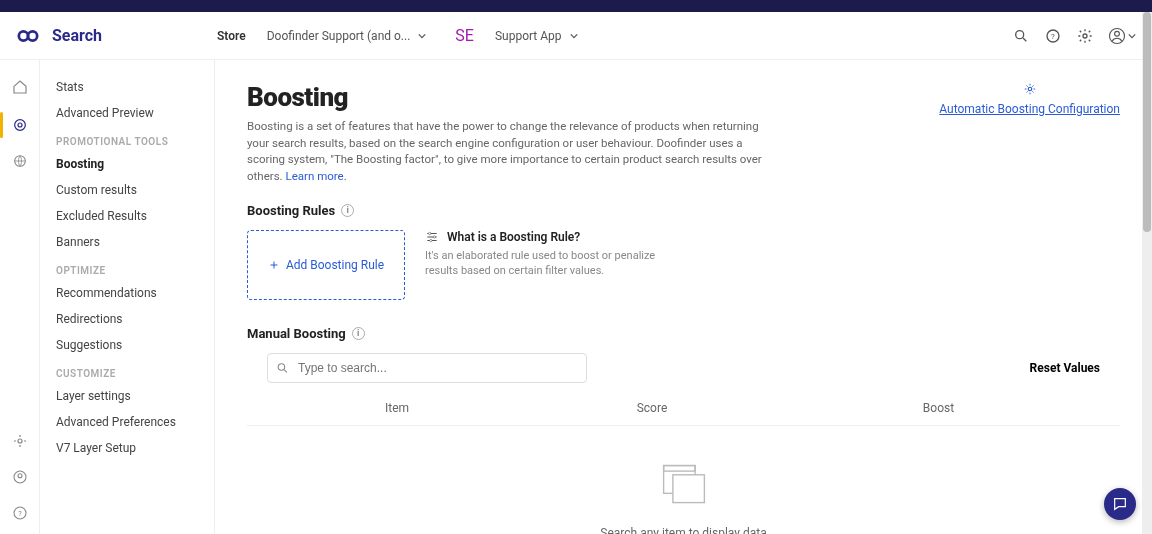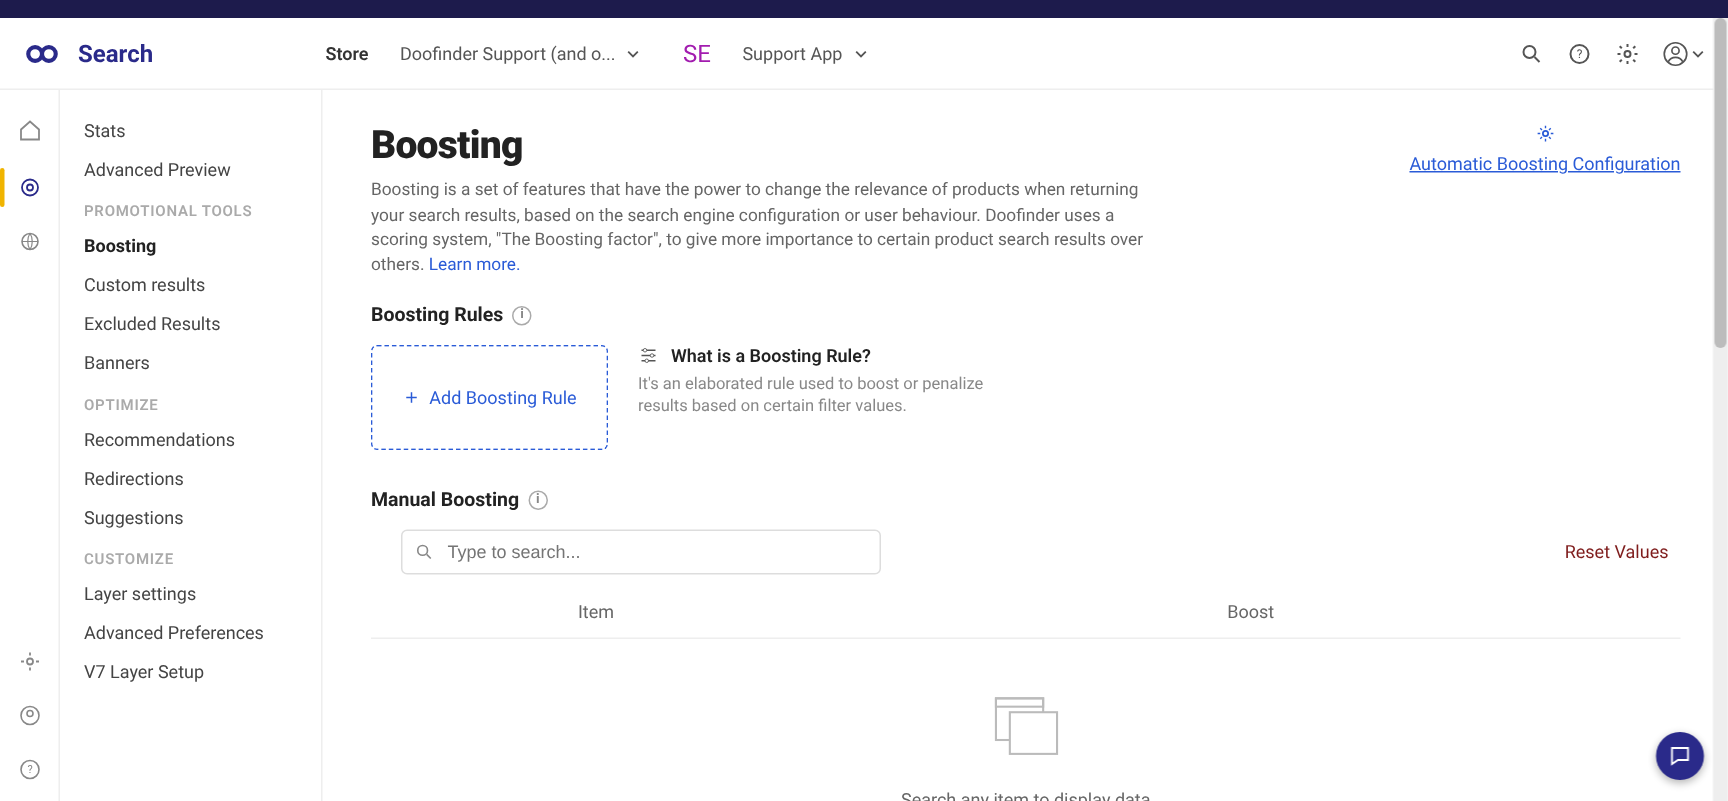--- a/index.html
+++ b/index.html
@@ -46,21 +46,21 @@
   .add-rule { width: 158px; height: 70px; border: 1px dashed #2a5bd7; border-radius: 4px; display:flex; align-items:center; justify-content:center; gap:6px; color:#2a5bd7; font-size:12px; cursor:pointer; }
   .add-rule svg { width:12px; height:12px; }
   .rule-explain { max-width: 260px; }
   .rule-explain .exp-head { display:flex; align-items:center; gap:8px; font-weight:600; color:#222; font-size:12px; }
   .rule-explain .exp-body { color:#888; font-size:11px; line-height:1.4; margin-top:4px; }
 
   .search-input-wrap { margin-top: 12px; display:flex; align-items:center; }
   .search-input { position:relative; width: 320px; }
   .search-input input { width:100%; padding:7px 10px 7px 30px; border:1px solid #ddd; border-radius:4px; font-size:12px; outline:none; color:#333; }
   .search-input svg { position:absolute; left:9px; top:50%; transform:translateY(-50%); width:13px; height:13px; color:#888; }
-  .reset { color:#7f1d1d; font-size:12px; cursor:pointer; margin-left:auto; margin-right:8px; }
+  .reset { color:#000000; font-size:12px; cursor:pointer; margin-left:auto; margin-right:20px;font-weight:bold; }
 
   .table-head { display:flex; padding:14px 0 10px; border-bottom:1px solid #eee; color:#666; font-size:12px; margin-top:4px; }
   .th-item { flex: 0 0 300px; text-align:center; }
   .th-score { flex: 0 0 210px; text-align:center; }
   .th-boost { flex: 1; text-align:center; }
 
   .empty { text-align:center; padding: 34px 0 10px; color:#666; font-size:12px; }
   .empty .stacksvg { margin: 0 auto 16px; width:56px; height:50px; display:block; color:#bbb; }
 
   .fab { position:absolute; right:16px; bottom:14px; width:32px; height:32px; border-radius:50%; background:#2a2a8a; display:flex; align-items:center; justify-content:center; color:#fff; cursor:pointer; box-shadow:0 2px 6px rgba(0,0,0,.3); }
@@ -256,20 +256,21 @@
               <circle cx="10" cy="10" r="6" fill="none" stroke="currentColor" stroke-width="2"></circle>
               <line x1="15" y1="15" x2="20" y2="20" stroke="currentColor" stroke-width="2"></line>
             </svg>
           <input type="text" placeholder="Type to search..." style="">
         </div>
         <span class="reset">Reset Values</span>
       </div>
 
       <div class="table-head">
         <div class="th-item">Item</div>
+        <div class="th-score">Score</div>
         <div class="th-boost">Boost</div>
       </div>
 
       <div class="empty">
         <svg class="stacksvg" viewBox="0 0 60 54">
           <rect x="8" y="6" width="34" height="30" fill="none" stroke="currentColor" stroke-width="1.5"></rect>
           <rect x="18" y="16" width="34" height="30" fill="#fff" stroke="currentColor" stroke-width="1.5"></rect>
           <rect x="8" y="6" width="34" height="6" fill="none" stroke="currentColor" stroke-width="1.5"></rect>
         </svg>
         <div>Search any item to display data</div>

